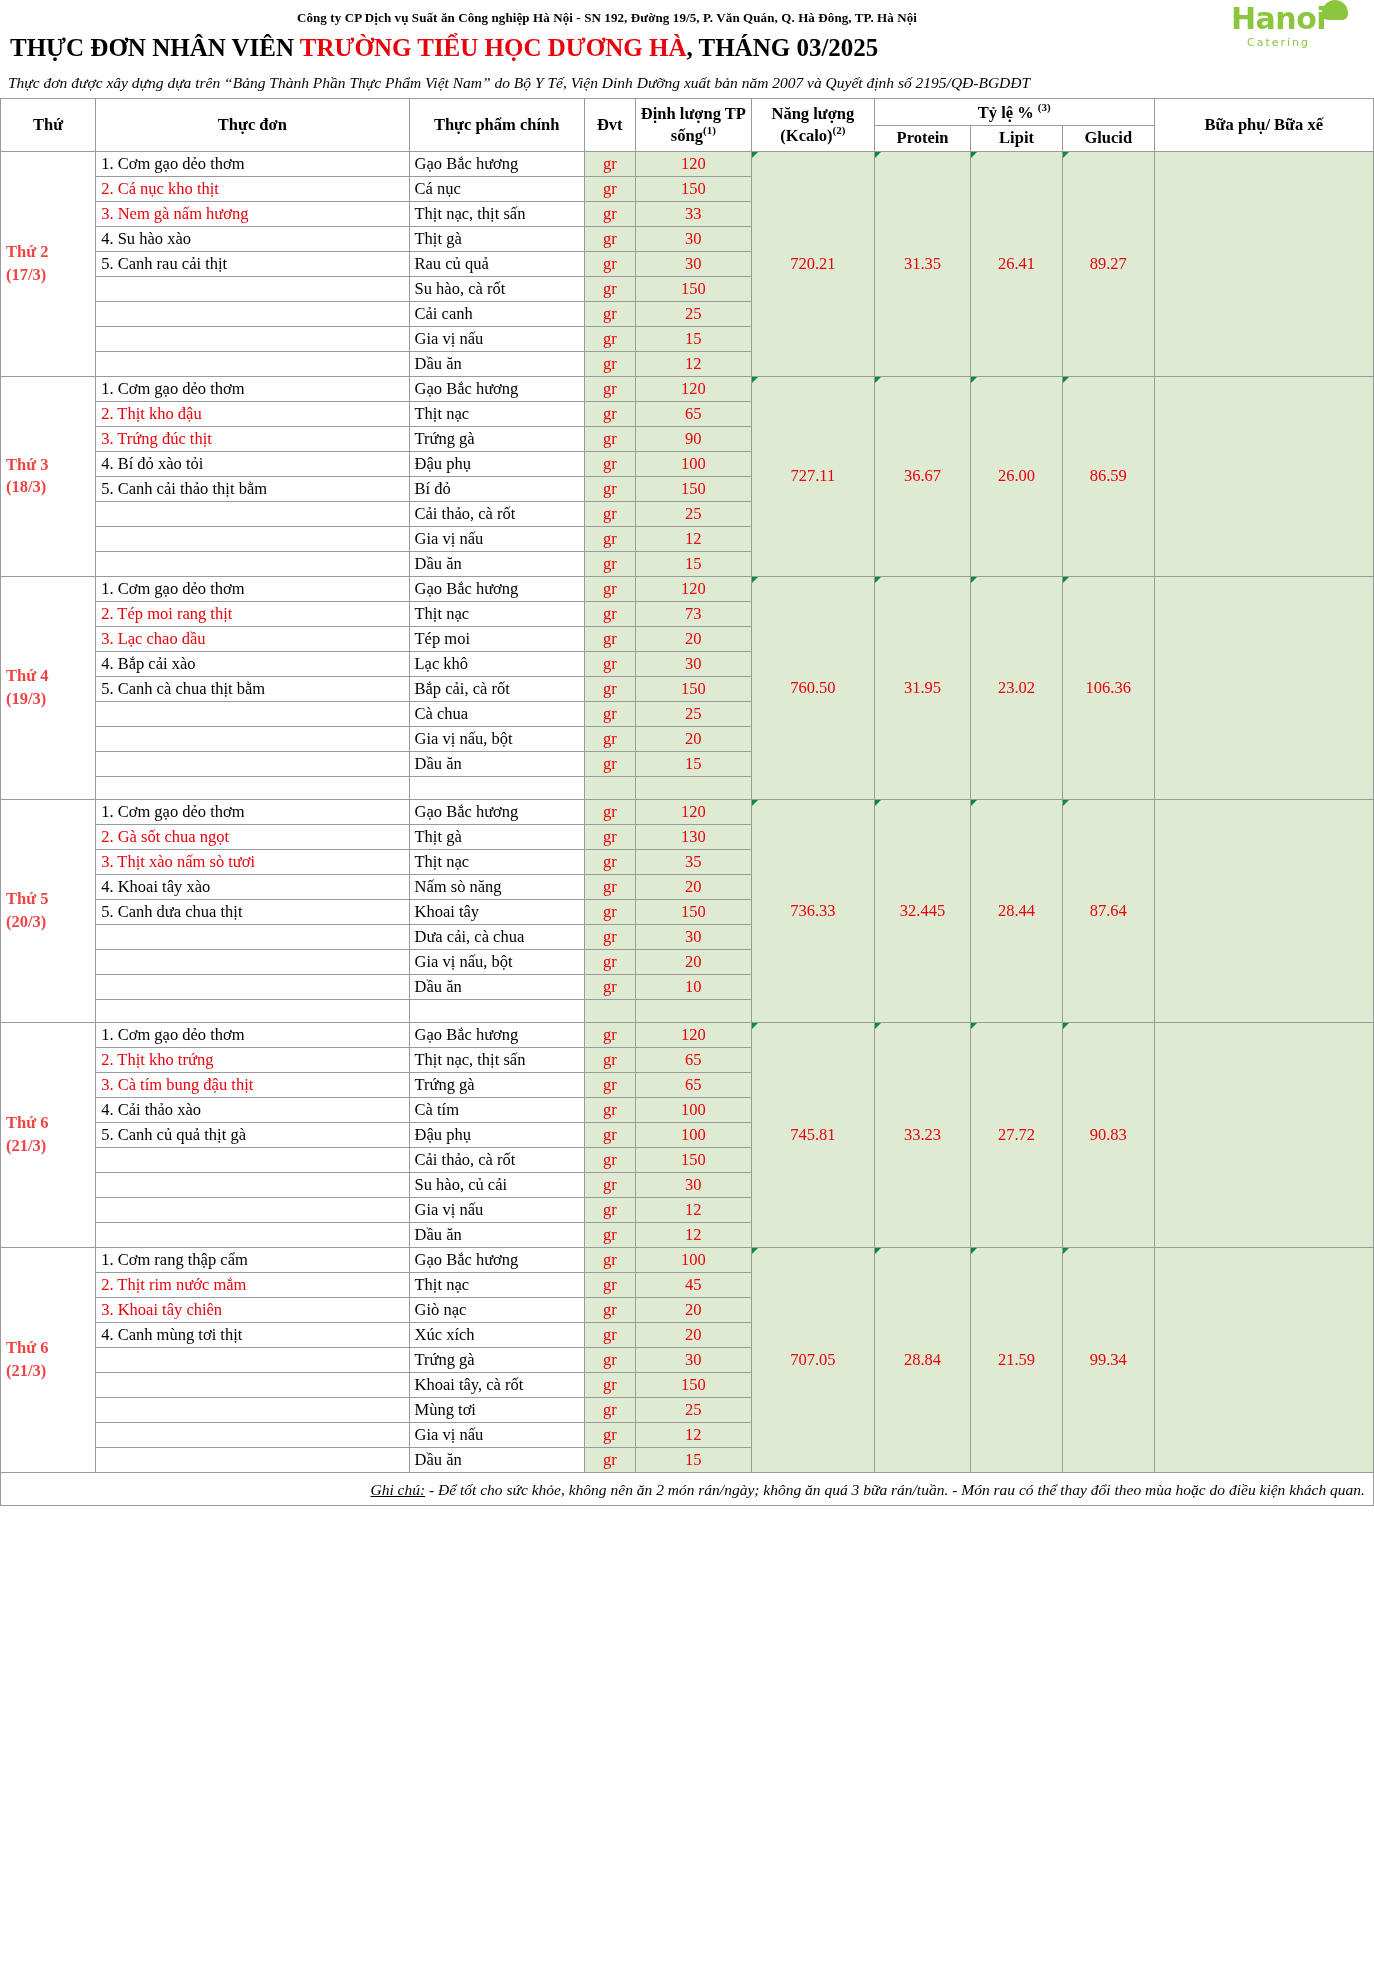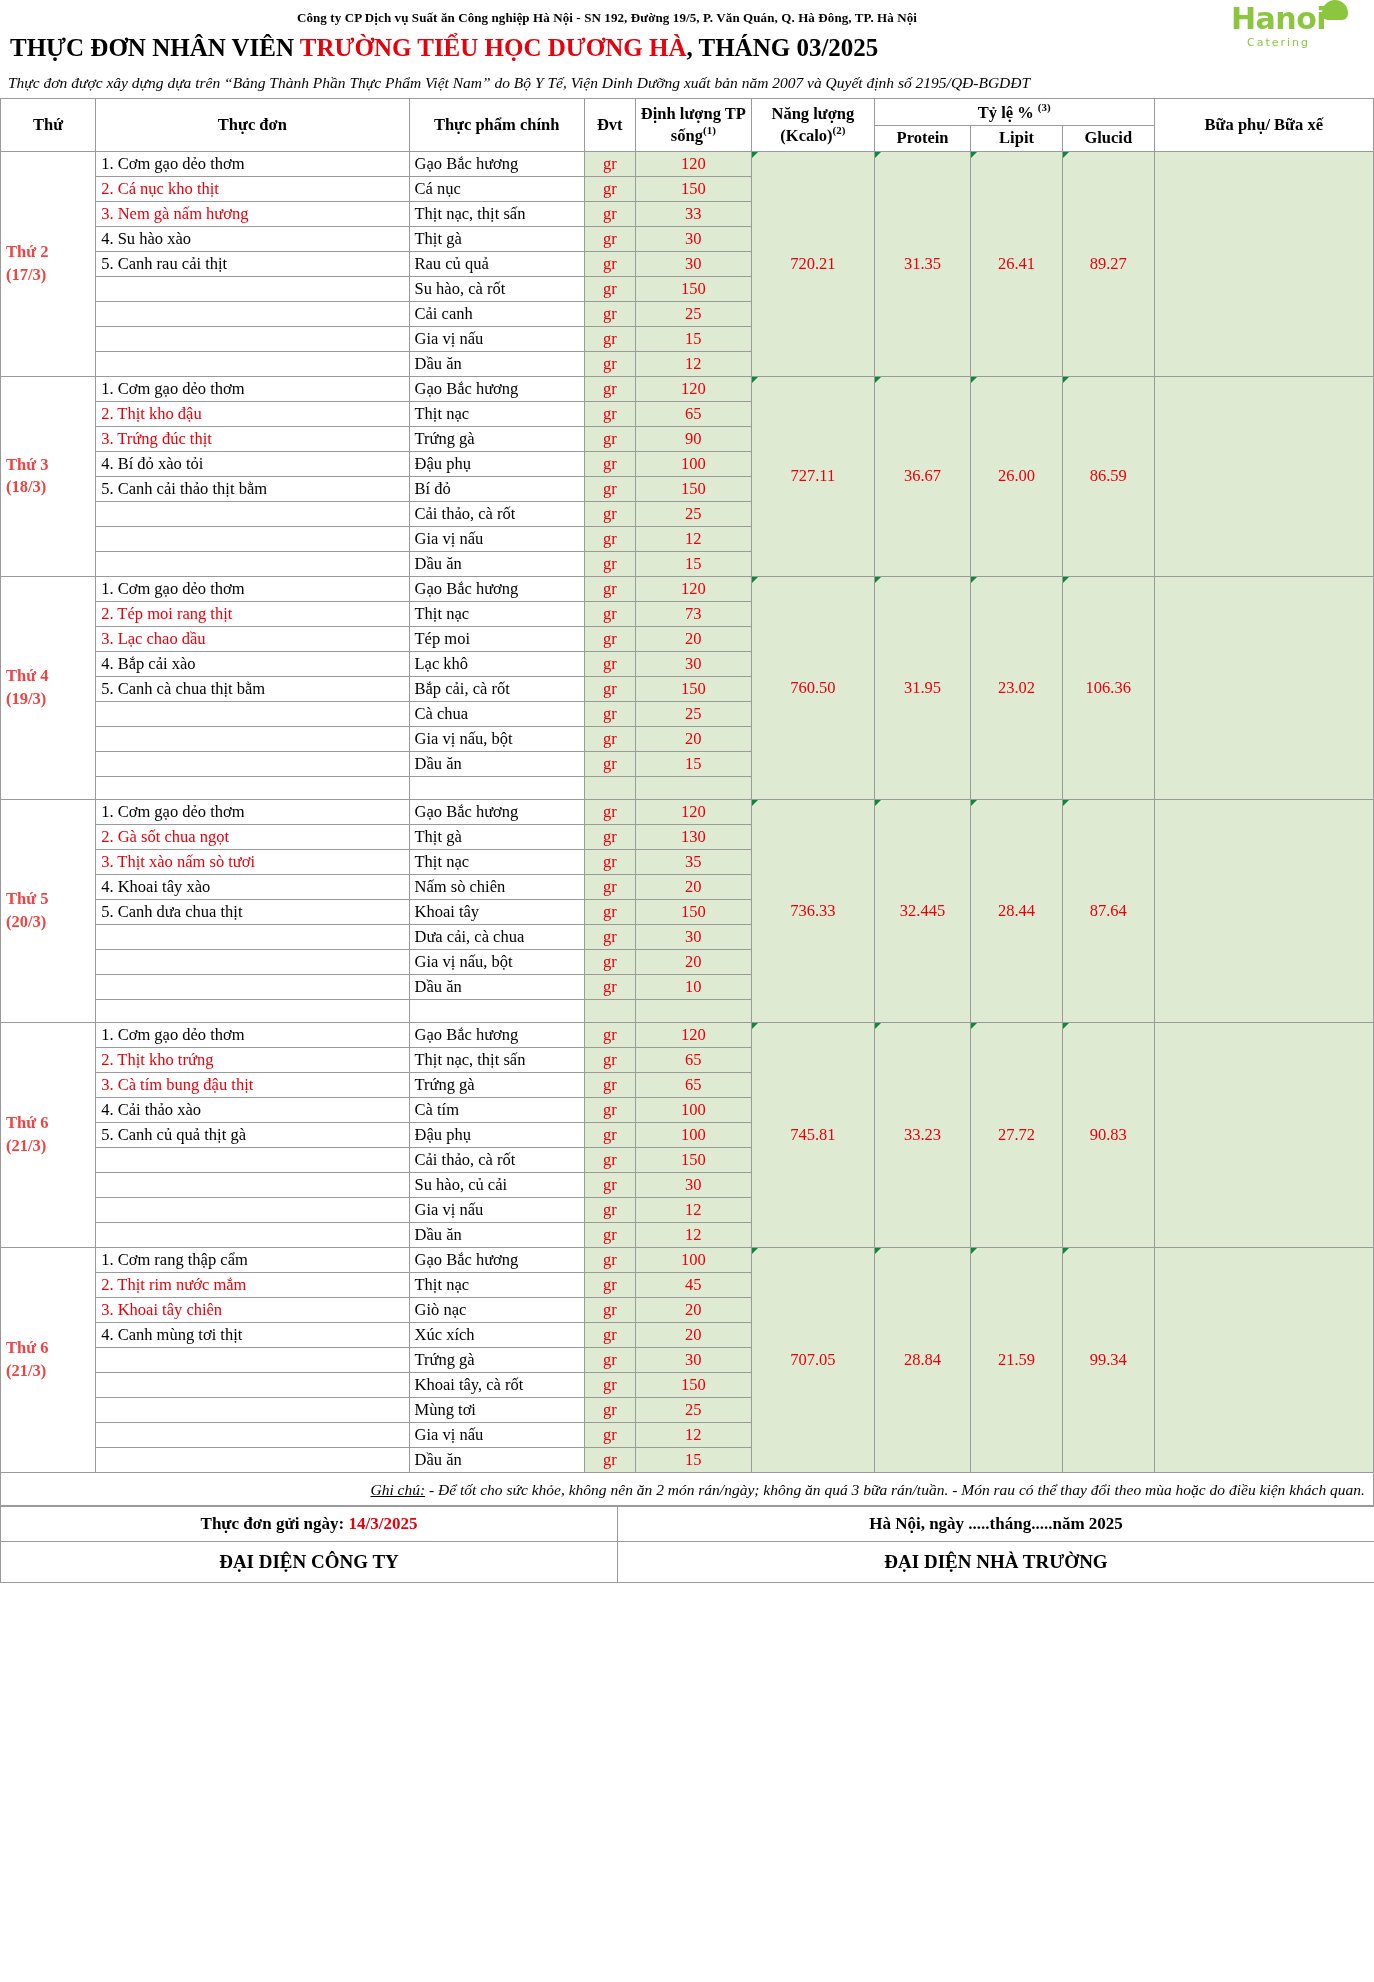--- a/index.html
+++ b/index.html
@@ -434,21 +434,21 @@
           <td class="qty">130</td>
         </tr>
         <tr>
           <td class="dish red">3. Thịt xào nấm sò tươi</td>
           <td class="food">Thịt nạc</td>
           <td class="dvt">gr</td>
           <td class="qty">35</td>
         </tr>
         <tr>
           <td class="dish">4. Khoai tây xào</td>
-          <td class="food">Nấm sò chiên</td>
+          <td class="food">Nấm sò năng</td>
           <td class="dvt">gr</td>
           <td class="qty">20</td>
         </tr>
         <tr>
           <td class="dish">5. Canh dưa chua thịt</td>
           <td class="food">Khoai tây</td>
           <td class="dvt">gr</td>
           <td class="qty">150</td>
         </tr>
         <tr>
@@ -603,32 +603,14 @@
         </tr>
       </tbody>
   </table>
 
   <div class="ghichu">
     <div>
       <u>Ghi chú:</u><span> - Để tốt cho sức khỏe, không nên ăn 2 món rán/ngày; không ăn quá 3 bữa rán/tuần. - Món rau có thể thay đổi theo mùa hoặc do điều kiện khách quan.</span>
     </div>
   </div>
 
-  <table class="sign">
-    <colgroup>
-        <col style="width:617px">
-        <col style="width:757px">
-      </colgroup>
-    <tbody>
-      <tr>
-        <td class="send">
-          <span>Thực đơn gửi ngày: </span><span class="red">14/3/2025</span>
-        </td>
-        <td class="place">Hà Nội, ngày .....tháng.....năm 2025</td>
-      </tr>
-      <tr>
-        <td class="rep">ĐẠI DIỆN CÔNG TY</td>
-        <td class="rep">ĐẠI DIỆN NHÀ TRƯỜNG</td>
-      </tr>
-    </tbody>
-  </table>
 
 </div>
 
 </body></html>

